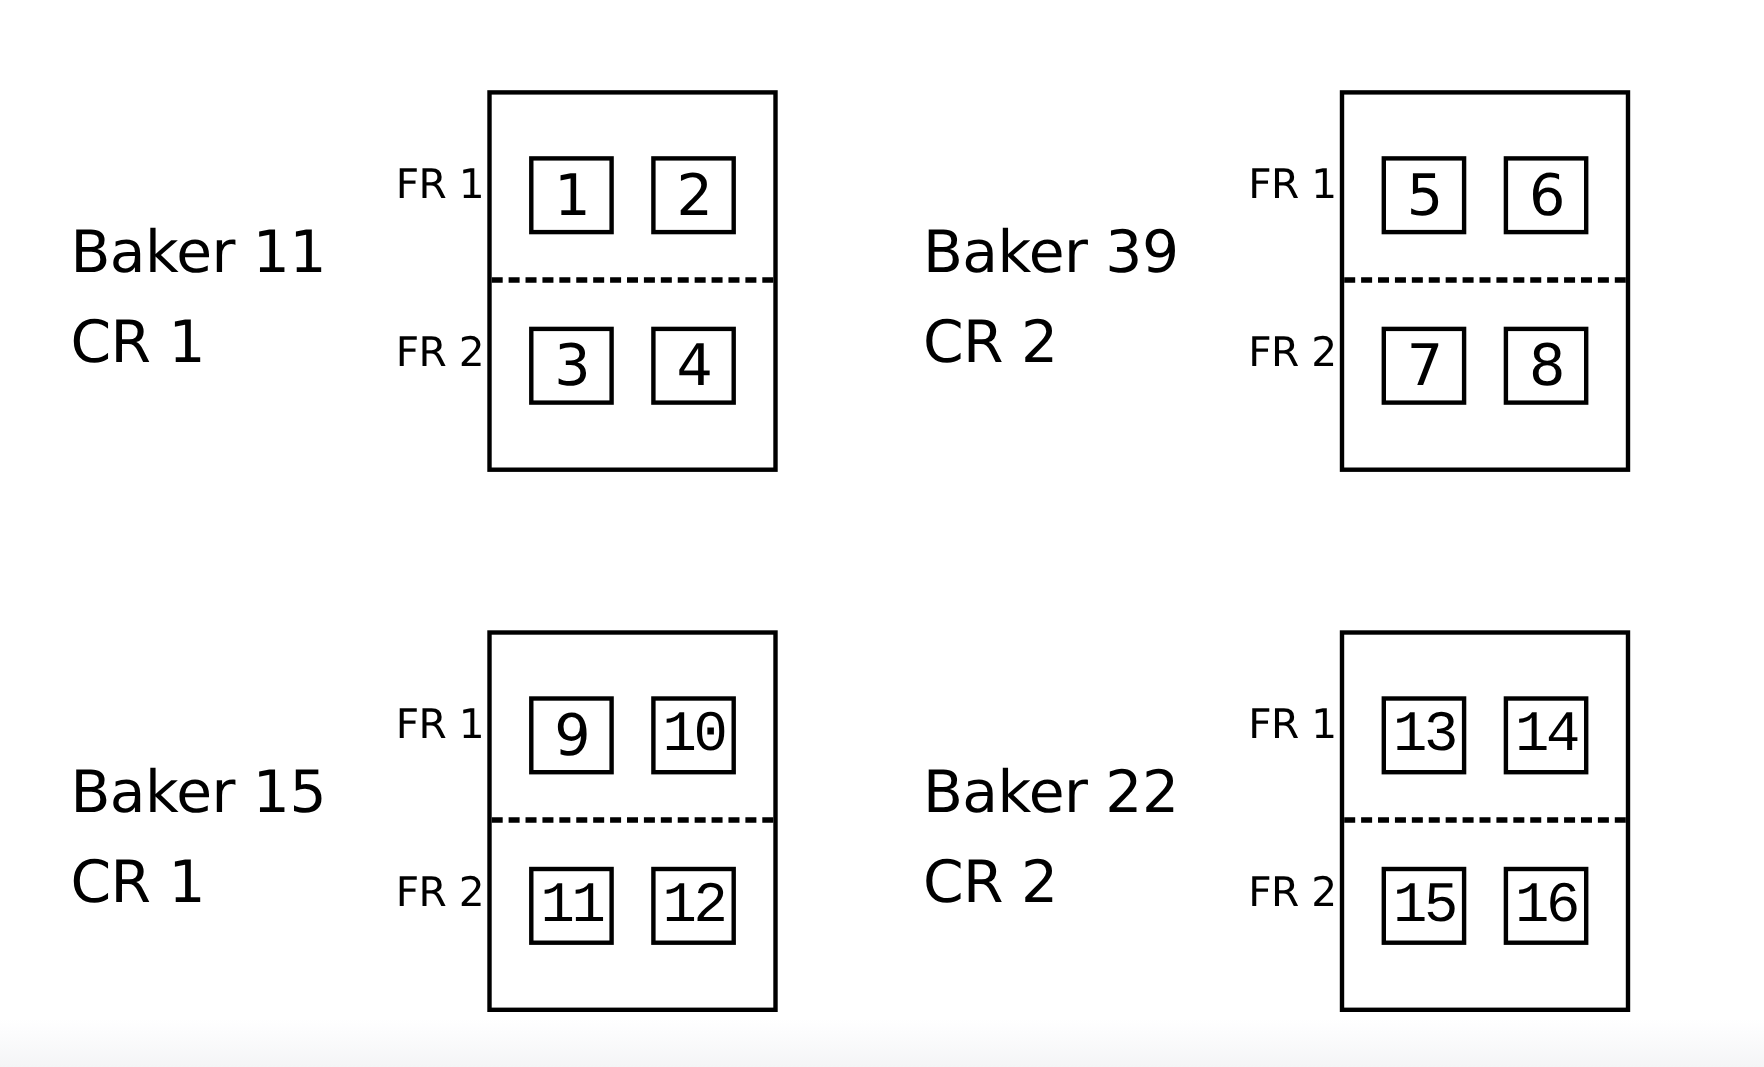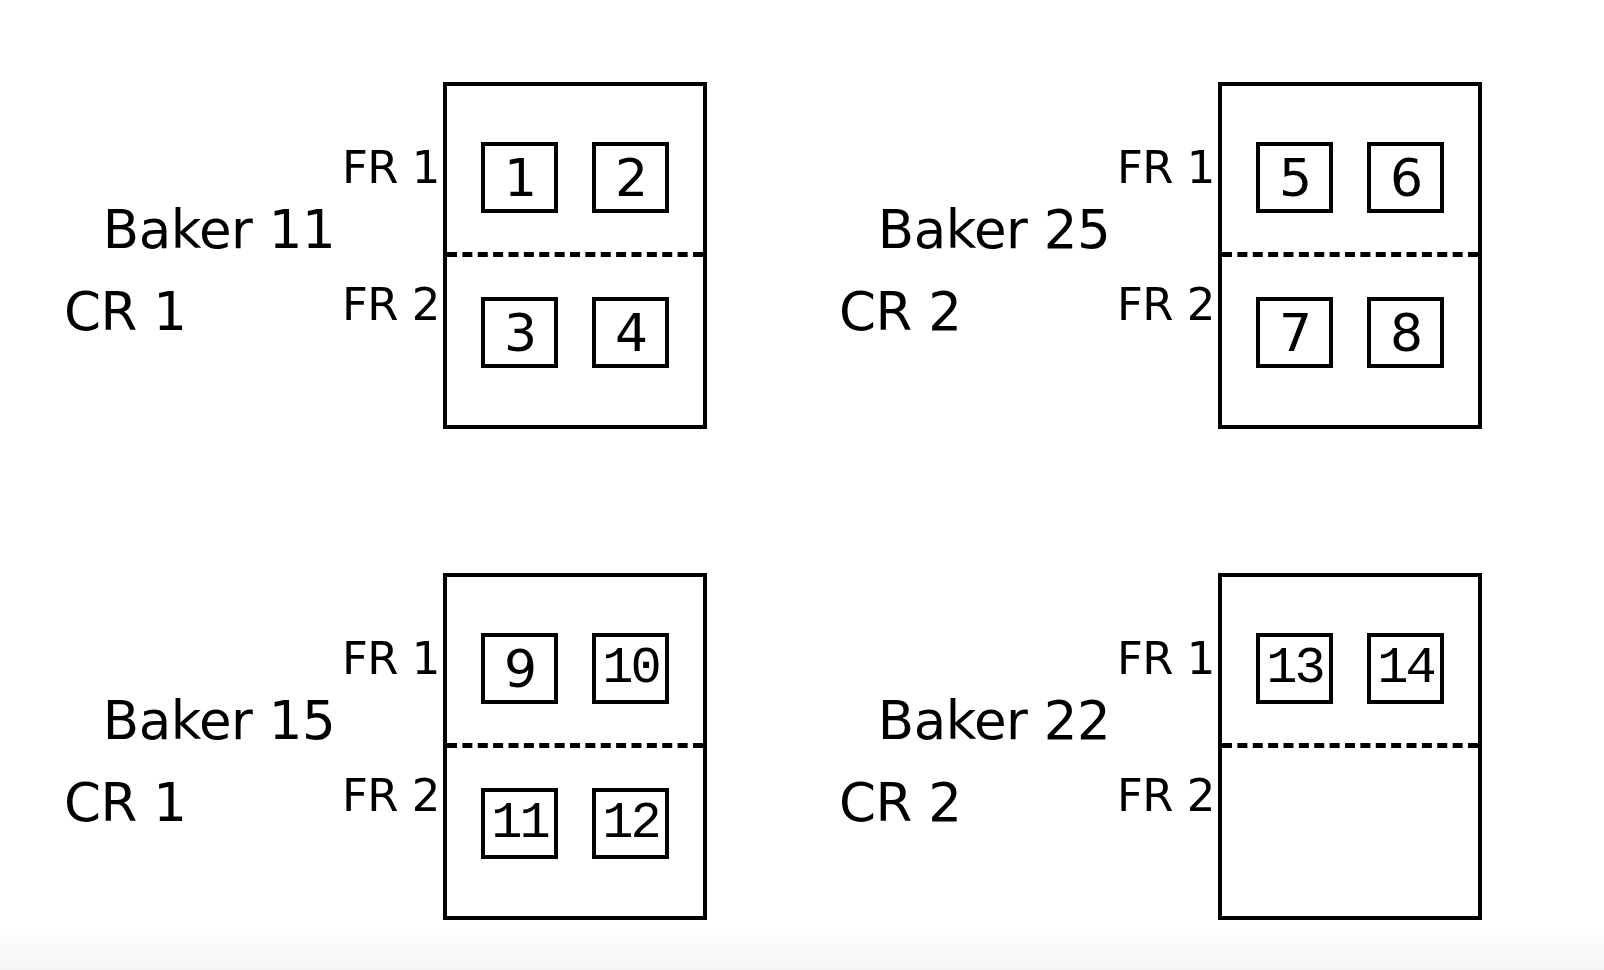--- a/index.html
+++ b/index.html
@@ -44,21 +44,20 @@
     left: 0;
     top: 0;
     width: 330px;
     height: 400px;
   }
   .baker-label {
     position: absolute;
     left: 0;
     top: 137px;
     width: 310px;
-    text-align: center;
     font-size: 53px;
     line-height: 58px;
     letter-spacing: -0.5px;
     white-space: nowrap;
   }
   .cr-label {
     position: absolute;
     left: 0;
     top: 219px;
     width: 310px;
@@ -67,27 +66,27 @@
     line-height: 58px;
     letter-spacing: -0.5px;
     white-space: nowrap;
   }
 
   
   .fr-label {
     position: absolute;
     width: 130px;
     text-align: right;
-    font-size: 45px;
+    font-size: 37px;
     line-height: 50px;
     letter-spacing: -0.5px;
     white-space: nowrap;
   }
   .fr-label.fr-1 { left: 246px; top: 79px;  }
-  .fr-label.fr-2 { left: 246px; top: 216px; text-align: right; }
+  .fr-label.fr-2 { left: 246px; top: 232px; text-align: right; }
 
   
   .baker-box {
     position: absolute;
     left: 379px;
     top: 18px;
     width: 264px;
     height: 347px;
     border: 4px solid #000000;
     box-sizing: border-box;
@@ -156,21 +155,21 @@
       </div>
       <div class="cell-row row-2">
         <div class="cell">3</div>
         <div class="cell">4</div>
       </div>
     </div>
   </div>
 
   <div class="group pos-1">
     <div class="side-labels">
-      <div class="baker-label">Baker 25</div>
+      <div class="baker-label">Baker 39</div>
       <div class="cr-label">CR 2</div>
     </div>
     <div class="fr-label fr-1">FR 1</div>
     <div class="fr-label fr-2">FR 2</div>
     <div class="baker-box">
       <div class="fr-divider"></div>
       <div class="cell-row row-1">
         <div class="cell">5</div>
         <div class="cell">6</div>
       </div>
@@ -207,17 +206,21 @@
       <div class="cr-label">CR 2</div>
     </div>
     <div class="fr-label fr-1">FR 1</div>
     <div class="fr-label fr-2">FR 2</div>
     <div class="baker-box">
       <div class="fr-divider"></div>
       <div class="cell-row row-1">
         <div class="cell wide-num">13</div>
         <div class="cell wide-num">14</div>
       </div>
+      <div class="cell-row row-2">
+        <div class="cell wide-num">15</div>
+        <div class="cell wide-num">16</div>
+      </div>
     </div>
   </div>
 
   <div id="bottom-band"></div>
 </div>
 
 </body></html>

